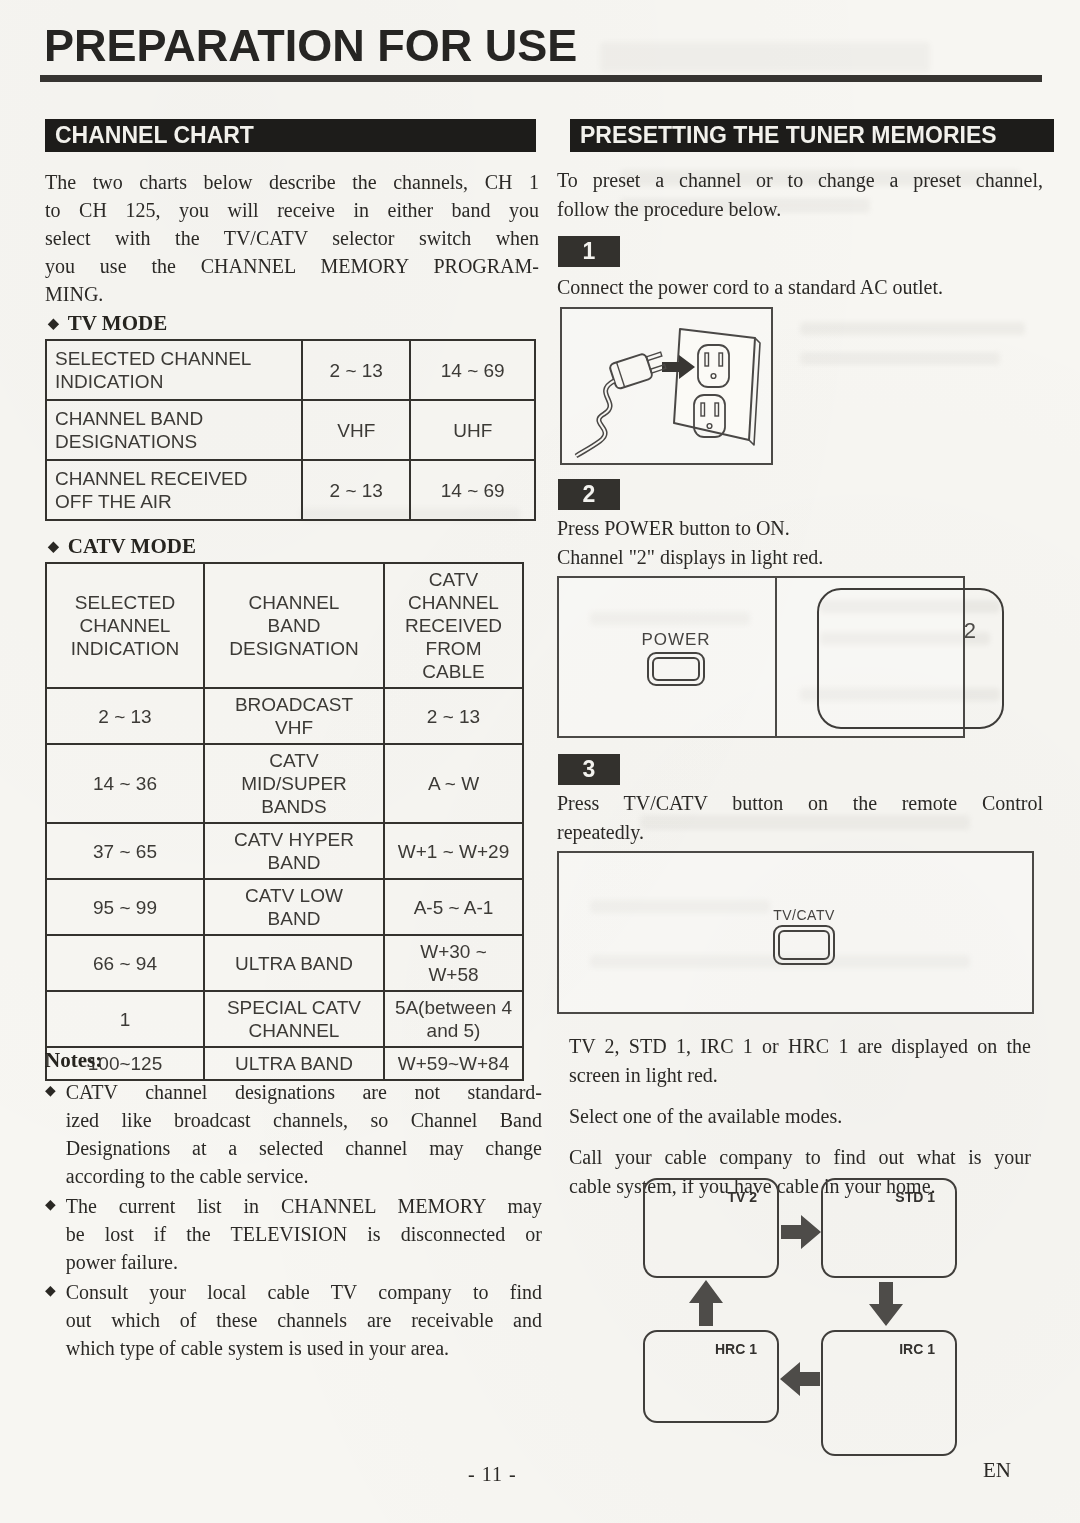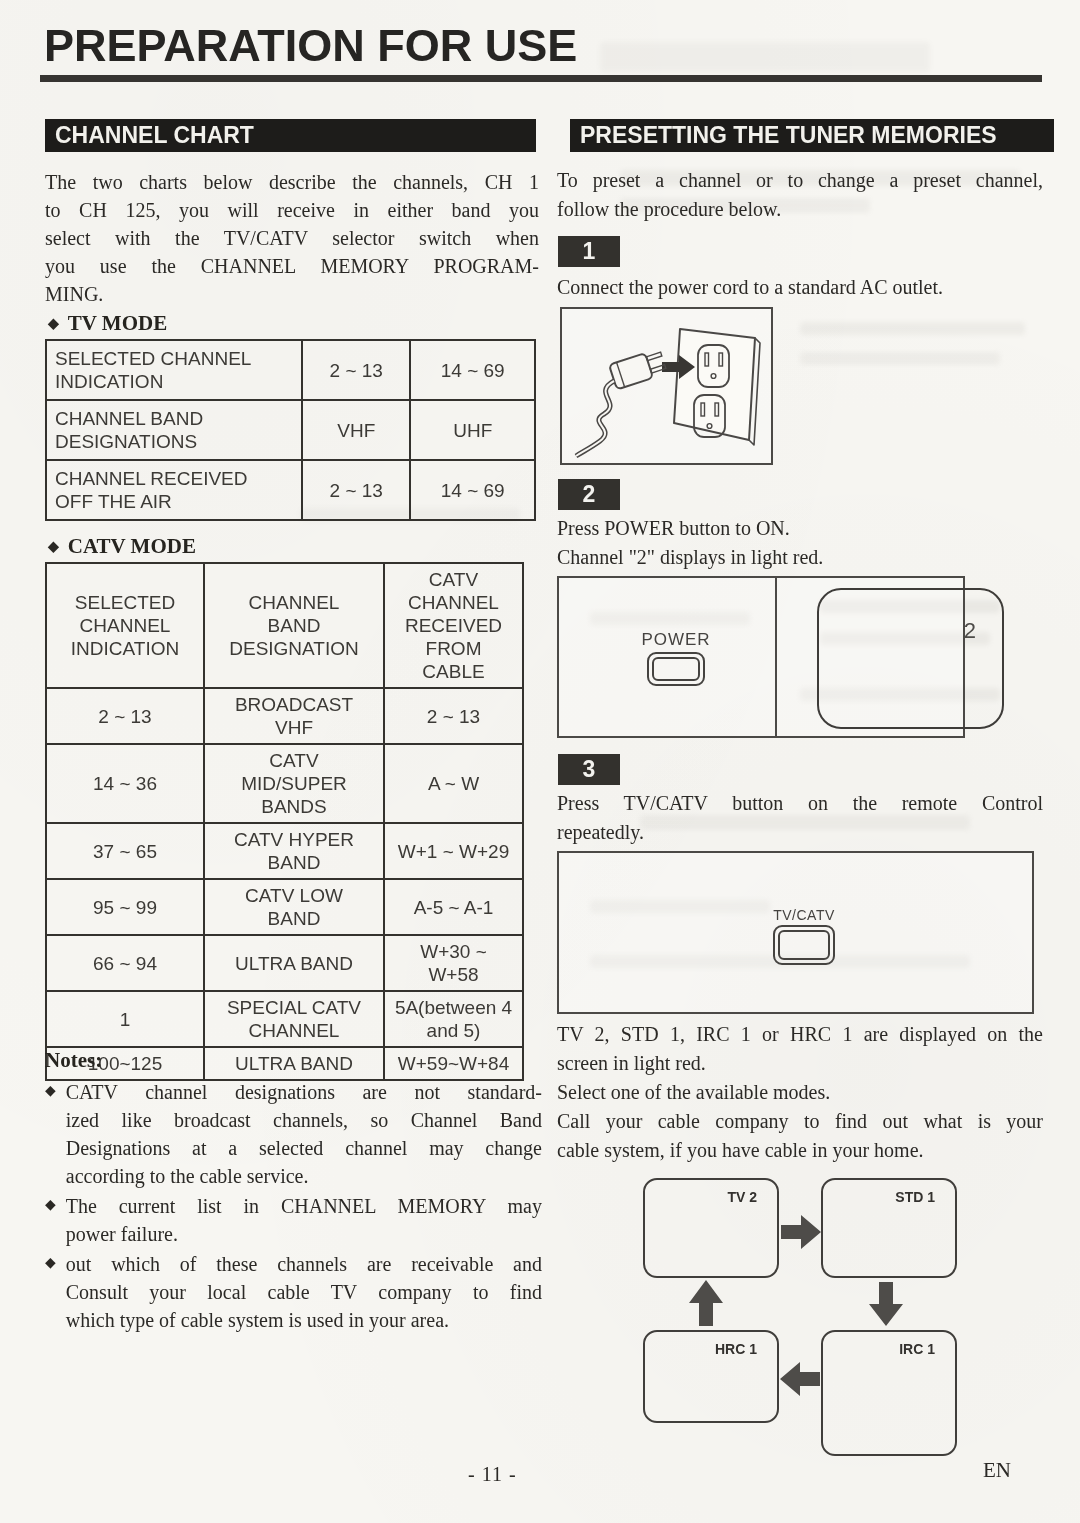--- a/index.html
+++ b/index.html
@@ -74,21 +74,21 @@
     font-family:"Liberation Sans", sans-serif;font-weight:bold;font-size:23px;
     display:flex;align-items:center;justify-content:center;
   }
   .badge1{left:558px;top:236px;}
   .badge2{left:558px;top:479px;}
   .badge3{left:558px;top:754px;}
   .step1-text{left:557px;top:273px;width:486px;font-size:20px;line-height:28px;}
   .step2-text{left:557px;top:514px;width:486px;font-size:20px;line-height:29px;}
   .step3-text{left:557px;top:789px;width:486px;font-size:20px;line-height:29px;}
   .result-text{left:557px;top:1020px;width:486px;font-size:20px;line-height:29px;}
-  .result-text .blk{margin:0;font-family:Liberation Serif, serif;}
+  .result-text .blk{margin:12px;font-family:Liberation Serif, serif;}
   
   .figframe{border:2px solid #4b4946;background:rgba(255,255,255,0.25);box-sizing:border-box;}
   .fig-outlet{left:560px;top:307px;width:213px;height:158px;}
   .fig-power{left:557px;top:576px;width:408px;height:162px;}
   .fig-tvcatv{left:557px;top:851px;width:477px;height:163px;}
   .fig-power .divider{position:absolute;left:216px;top:0;width:2px;height:100%;background:#4b4946;}
   
   .ctl-group{position:absolute;text-align:center;}
   .ctl-label{
     font-family:"Liberation Sans", sans-serif;font-size:17px;color:#454340;
@@ -267,28 +267,29 @@
           <div class="ln">CATV channel designations are not standard-</div>
           <div class="ln">ized like broadcast channels, so Channel Band</div>
           <div class="ln">Designations at a selected channel may change</div>
           <div class="ln last">according to the cable service.</div>
         </div>
     </div>
     <div class="note-item">
       <span class="diamond">◆</span>
       <div class="note-text just">
           <div class="ln">The current list in CHANNEL MEMORY may</div>
+          <div class="ln">be lost if the TELEVISION is disconnected or</div>
           <div class="ln last">power failure.</div>
         </div>
     </div>
     <div class="note-item">
       <span class="diamond">◆</span>
       <div class="note-text just">
+          <div class="ln">Consult your local cable TV company to find</div>
           <div class="ln">out which of these channels are receivable and</div>
-          <div class="ln">Consult your local cable TV company to find</div>
           <div class="ln last">which type of cable system is used in your area.</div>
         </div>
     </div>
   </div>
 
   <div class="abs secbar bar-right">
     <span>PRESETTING THE TUNER MEMORIES</span>
   </div>
 
   <div class="abs para just intro-right">

